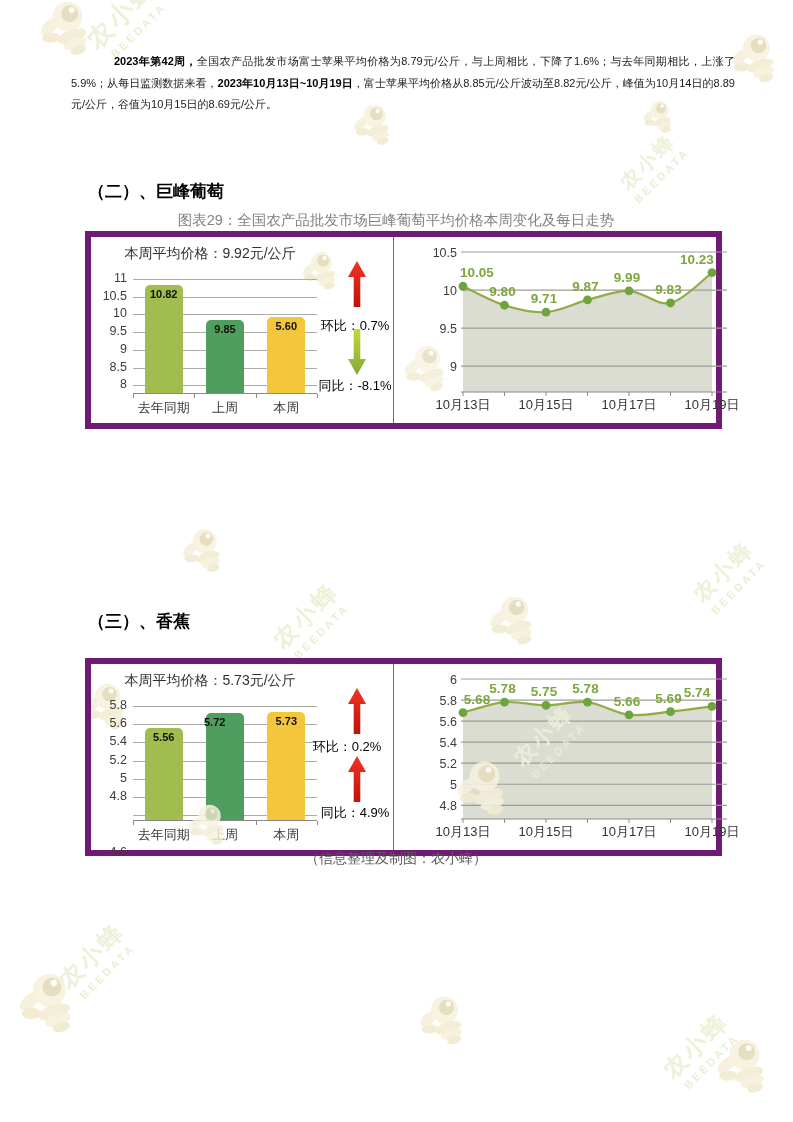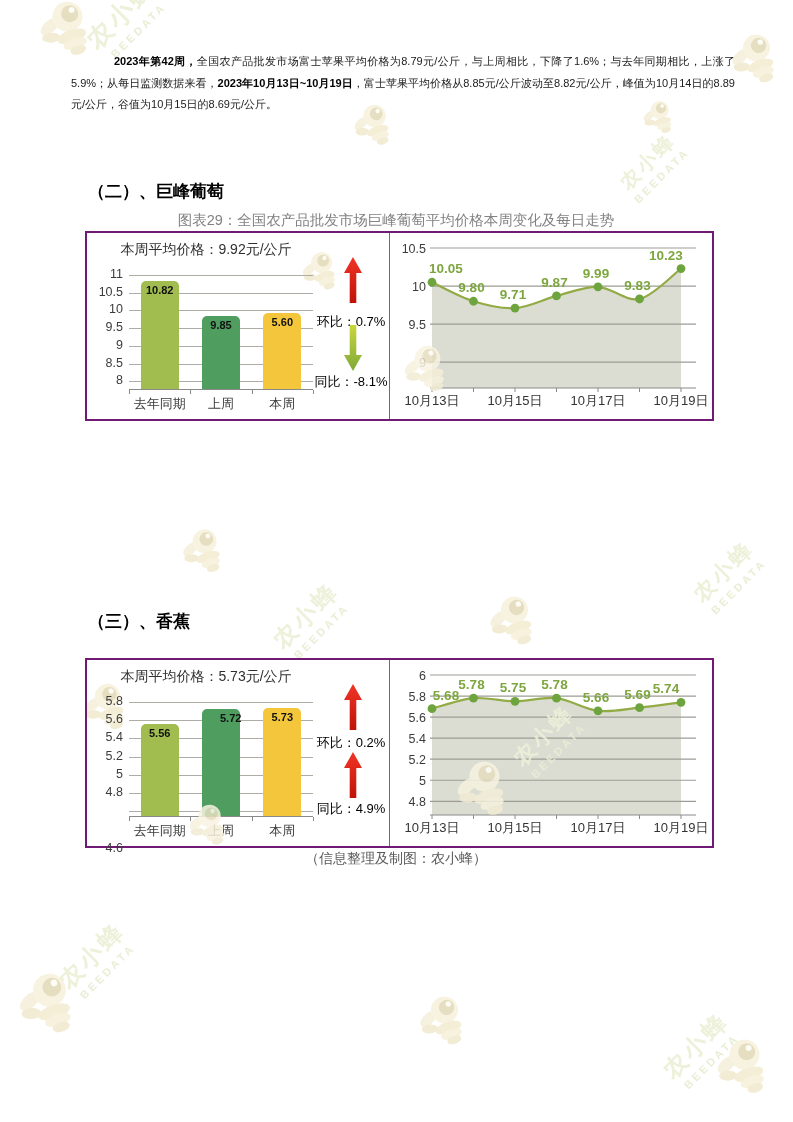--- a/index.html
+++ b/index.html
@@ -6,22 +6,22 @@
   .page{position:relative;width:793px;height:1122px;background:#fff;overflow:hidden;
         font-family:"Liberation Sans","DejaVu Sans",sans-serif;color:#1a1a1a;}
   
   .body-text{position:absolute;left:64px;width:664px;margin:7px;font-size:11px;line-height:21.6px;
              text-align:justify;text-indent:43px;z-index:2;}
   .body-text .b{font-weight:700;color:#000;}
   .sec-heading{position:absolute;left:88px;margin:0;font-size:17px;font-weight:700;color:#000;z-index:2;}
   .fig-title{position:absolute;left:64px;width:664px;text-align:center;font-size:14.5px;color:#828282;z-index:2;}
   .fig-caption{position:absolute;left:64px;width:664px;text-align:center;font-size:14px;color:#5a5a5a;z-index:2;}
   
-  .chart-box{position:absolute;left:85px;width:625px;height:186px;border:2px solid #701a75;
-             display:flex;z-index:2;background:transparent;box-sizing:content-box;}
+  .chart-box{position:absolute;left:85px;width:625px;height:186px;border:6px solid #701a75;
+             display:flex;z-index:2;background:transparent;box-sizing:content-box;gap:27px;}
   .panel{position:relative;height:100%;}
   .panel.bar{width:302px;border-right:1px solid #6e6e6e;flex:none;}
   .panel.line{flex:1;}
   .bp-title{position:absolute;top:8px;left:0;width:238px;text-align:center;font-size:14px;color:#303030;}
   .grid{position:absolute;height:1px;background:#adada5;}
   .axisline{position:absolute;height:1px;background:#8a8a8a;}
   .axtick{position:absolute;width:1px;height:4px;background:#8a8a8a;}
   .bar-rect{position:absolute;border-radius:5px 5px 0 0;}
   .bar-label{position:absolute;font-size:11px;font-weight:700;color:#111;text-align:center;}
   .cat-label{position:absolute;font-size:13px;color:#3c3c3c;text-align:center;}
@@ -319,35 +319,35 @@
         <div class="ytick" style="top: 143.44px; margin-top: 38px;">4.6</div>
         <div class="axisline" style="top: 156px; left: 42px; width: 184px;"></div>
         <div class="axtick" style="top: 157px; left: 42px;"></div>
         <div class="axtick" style="top: 157px; left: 103.333px;"></div>
         <div class="axtick" style="top: 157px; left: 164.667px;"></div>
         <div class="axtick" style="top: 157px; left: 226px;"></div>
         <div class="bar-rect" style="left: 53.6667px; top: 63.888px; width: 38px; height: 92.112px; background: rgb(162, 189, 79);"></div>
         <div class="bar-label" style="left: 42px; top: 66.888px; width: 61.3333px;">5.56</div>
         <div class="cat-label" style="left: 42px; top: 162px; width: 61.3333px;">去年同期</div>
         <div class="bar-rect" style="left: 115px; top: 49.296px; width: 38px; height: 106.704px; background: rgb(79, 158, 96);"></div>
-        <div class="bar-label" style="left: 113px; top: 52.296px; width: 61.3333px;">5.72</div>
+        <div class="bar-label" style="left: 93px; top: 52.296px; width: 61.3333px;">5.72</div>
         <div class="cat-label" style="left: 103.333px; top: 162px; width: 61.3333px;">上周</div>
         <div class="bar-rect" style="left: 176.333px; top: 48.384px; width: 38px; height: 107.616px; background: rgb(244, 198, 60);"></div>
         <div class="bar-label" style="left: 164.667px; top: 51.384px; width: 61.3333px;">5.73</div>
         <div class="cat-label" style="left: 164.667px; top: 162px; width: 61.3333px;">本周</div>
         <svg width="20" height="46" style="position:absolute;left:256px;top:24px;">
           <defs>
             <linearGradient id="ag2" x1="0" y1="0" x2="0" y2="1">
               <stop offset="0%" stop-color="#f03426"></stop>
               <stop offset="100%" stop-color="#c01208"></stop>
             </linearGradient>
           </defs>
           <polygon points="10,0 19,16 13.3,16 13.3,46 6.7,46 6.7,16 1,16" fill="url(#ag2)"></polygon>
         </svg>
-        <div class="ind-text" style="left: 222px; top: 74px;">环比：0.2%</div>
+        <div class="ind-text" style="left: 214px; top: 74px;">环比：0.2%</div>
         <svg width="20" height="46" style="position:absolute;left:256px;top:92px;">
           <defs>
             <linearGradient id="ag3" x1="0" y1="0" x2="0" y2="1">
               <stop offset="0%" stop-color="#f03426"></stop>
               <stop offset="100%" stop-color="#c01208"></stop>
             </linearGradient>
           </defs>
           <polygon points="10,0 19,16 13.3,16 13.3,46 6.7,46 6.7,16 1,16" fill="url(#ag3)"></polygon>
         </svg>
         <div class="ind-text" style="left: 222px; top: 140px;">同比：4.9%</div>

